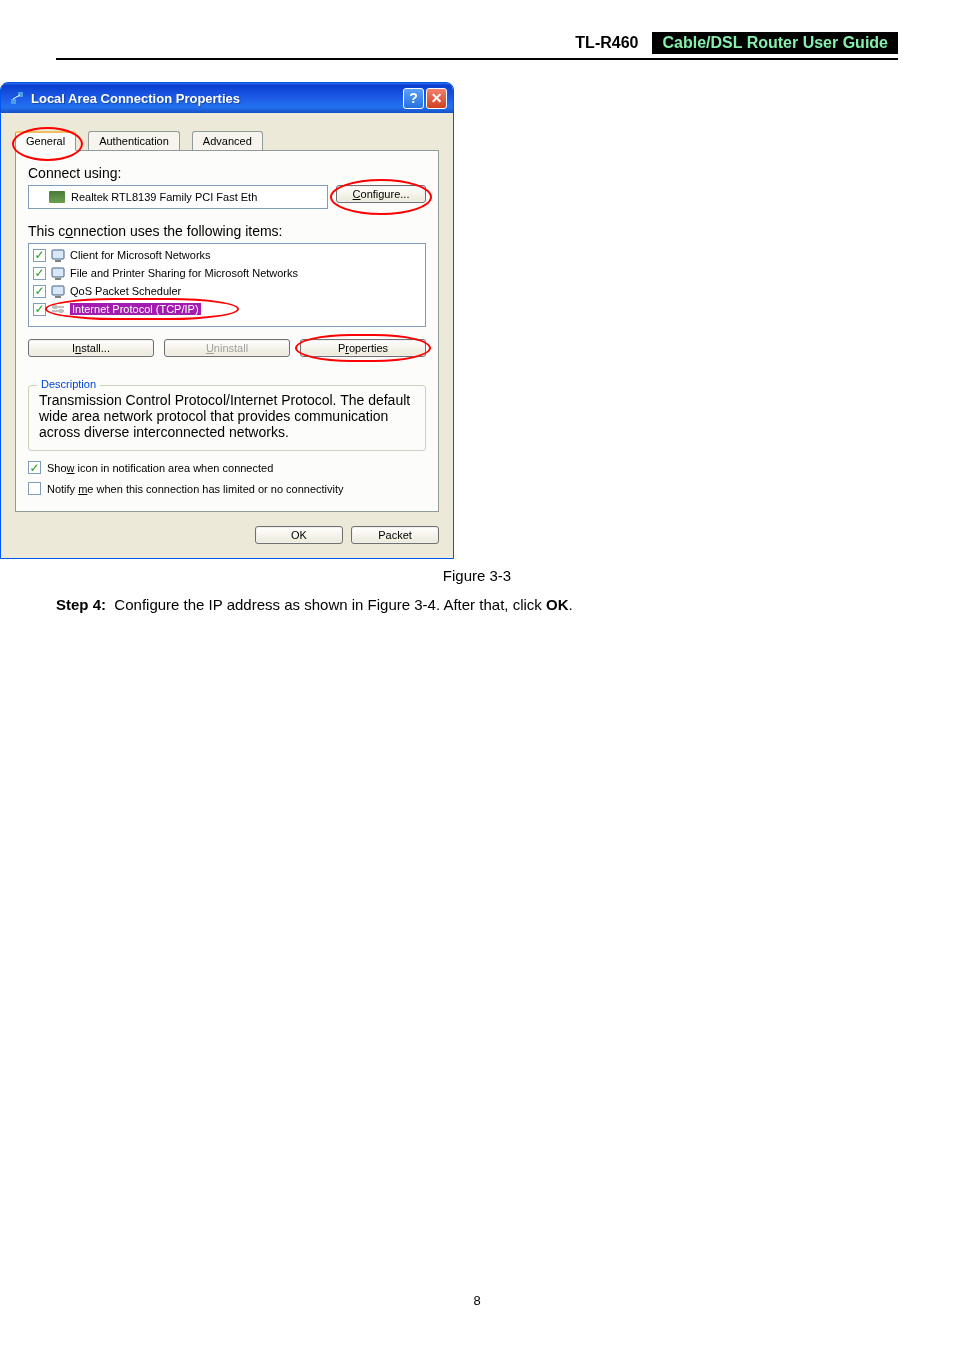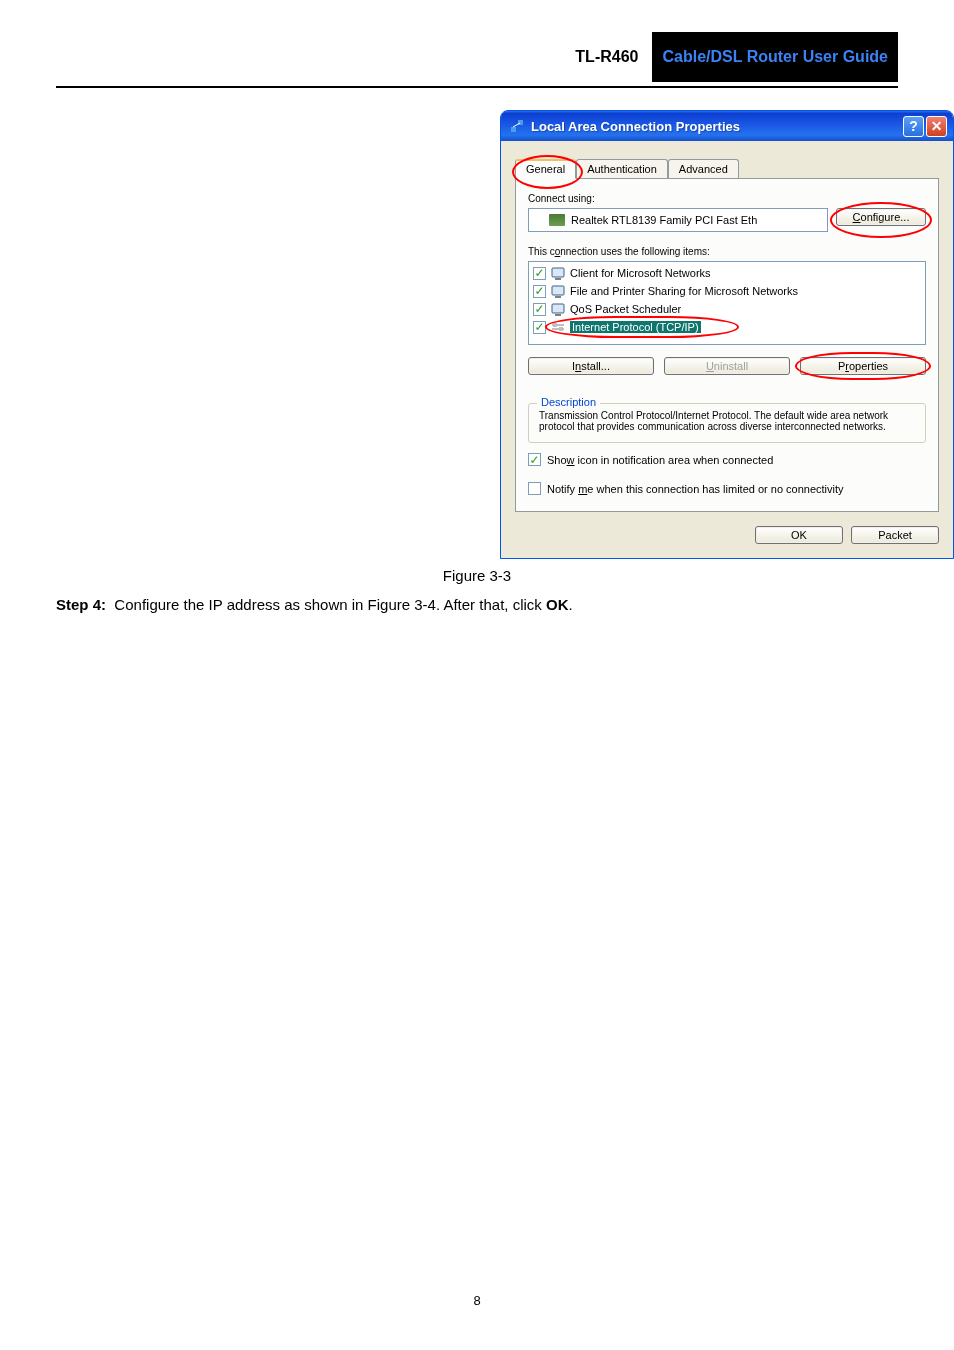--- a/index.html
+++ b/index.html
@@ -21,32 +21,32 @@
     margin-left: 28px;
   }
   .header-model {
     font-weight: bold;
     font-size: 16px;
     color: #000;
     margin-right: 14px;
   }
   .header-black {
     background: #000;
-    color: #3b82f6;
+    color: #86efac;
     font-weight: bold;
     font-size: 16px;
-    padding: 16px 10px;
+    padding: 2px 10px;
   }
   .header-underline {
     border-bottom: 2px solid #000;
     margin: 0 56px 22px 56px;
   }
   .dialog-wrap {
     display: flex;
-    justify-content: flex-end;
+    justify-content: flex-start;
   }
   .dialog {
     width: 452px;
     border: 1px solid #0055ea;
     border-radius: 8px 8px 0 0;
     overflow: hidden;
     font-family: Tahoma, sans-serif;
     font-size: 11px;
     background: #ece9d8;
     box-shadow: 1px 1px 0 #1e3f9b inset;
@@ -94,21 +94,21 @@
     height: 23px;
     position: relative;
   }
   .tab {
     border: 1px solid #919b9c;
     border-bottom: none;
     background: #f6f4ec;
     padding: 3px 10px 3px 10px;
     font-size: 11px;
     border-radius: 3px 3px 0 0;
-    margin-right: 0px;
+    margin-right: 12px;
     position: relative;
   }
   .tab.active {
     background: #fcfcfa;
     border-bottom: 1px solid #fcfcfa;
     margin-bottom: -1px;
     z-index: 2;
     border-top: 2px solid #f0c060;
     padding-top: 2px;
   }
@@ -119,21 +119,21 @@
     height: 30px;
     border: 2px solid #ff0000;
     border-radius: 50%/50%;
     pointer-events: none;
   }
   .tab-pane {
     border: 1px solid #919b9c;
     background: #fcfcfa;
     padding: 14px 12px 16px 12px;
   }
-  .lbl { font-size: 10px; color: #000; }
+  .lbl { font-size: 14px; color: #000; }
   .adapter-row {
     display: flex;
     gap: 8px;
     margin-top: 4px;
   }
   .adapter-box {
     flex: 1;
     border: 1px solid #7f9db9;
     background: #fff;
     height: 22px;
@@ -192,21 +192,21 @@
     box-sizing: border-box;
   }
   .small-icon {
     width: 16px; height: 16px;
     display: flex; align-items: center; justify-content: center;
   }
   .item-row.sel {
     position: relative;
   }
   .item-row.sel .seltext {
-    background: #0f766e;
+    background: #a21caf;
     color: #fff;
     padding: 0 2px;
   }
   .red-oval-row {
     position: absolute;
     left: 14px;
     top: -2px;
     width: 190px;
     height: 18px;
     border: 2px solid #ff0000;
@@ -390,21 +390,21 @@
 
           <div class="group">
             <span class="group-title">Description</span>
             <div class="lbl" style="color:#000">Transmission Control Protocol/Internet Protocol. The default wide area network protocol that provides communication across diverse interconnected networks.</div>
           </div>
 
           <div class="cbrow">
             <span class="cbbox">✓</span>
             <span>Sho<span class="under">w</span> icon in notification area when connected</span>
           </div>
-          <div class="cbrow" style="margin-top:16px">
+          <div class="cbrow" style="margin-top:8px">
             <span class="cbbox"></span>
             <span>Notify <span class="under">m</span>e when this connection has limited or no connectivity</span>
           </div>
         </div>
 
         <div class="ok-row">
           <div class="btn">OK</div>
           <div class="btn">Packet</div>
         </div>
       </div>

